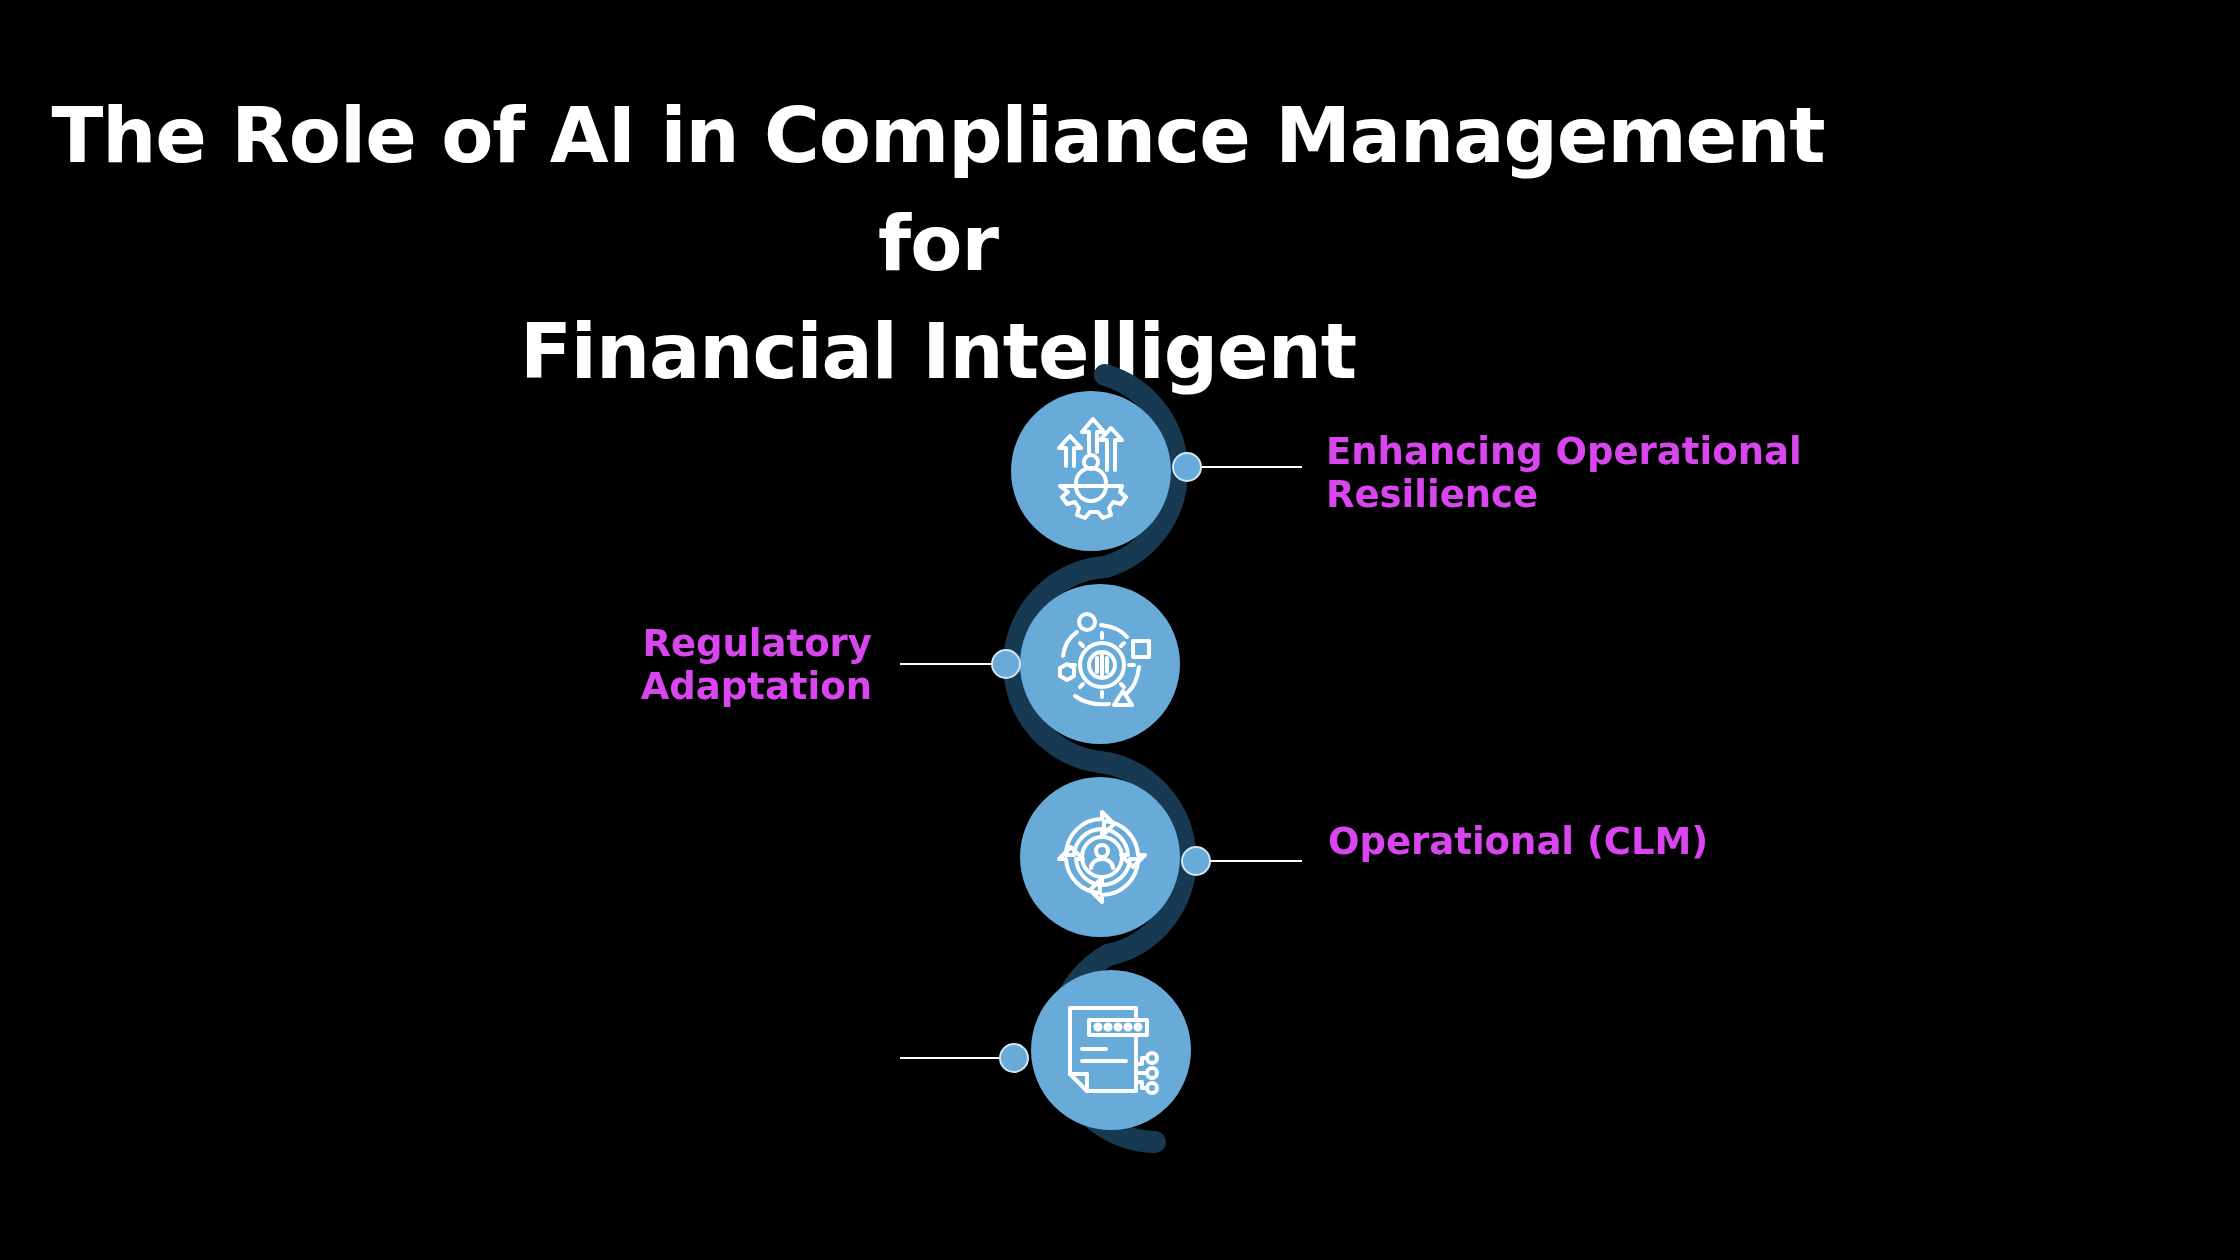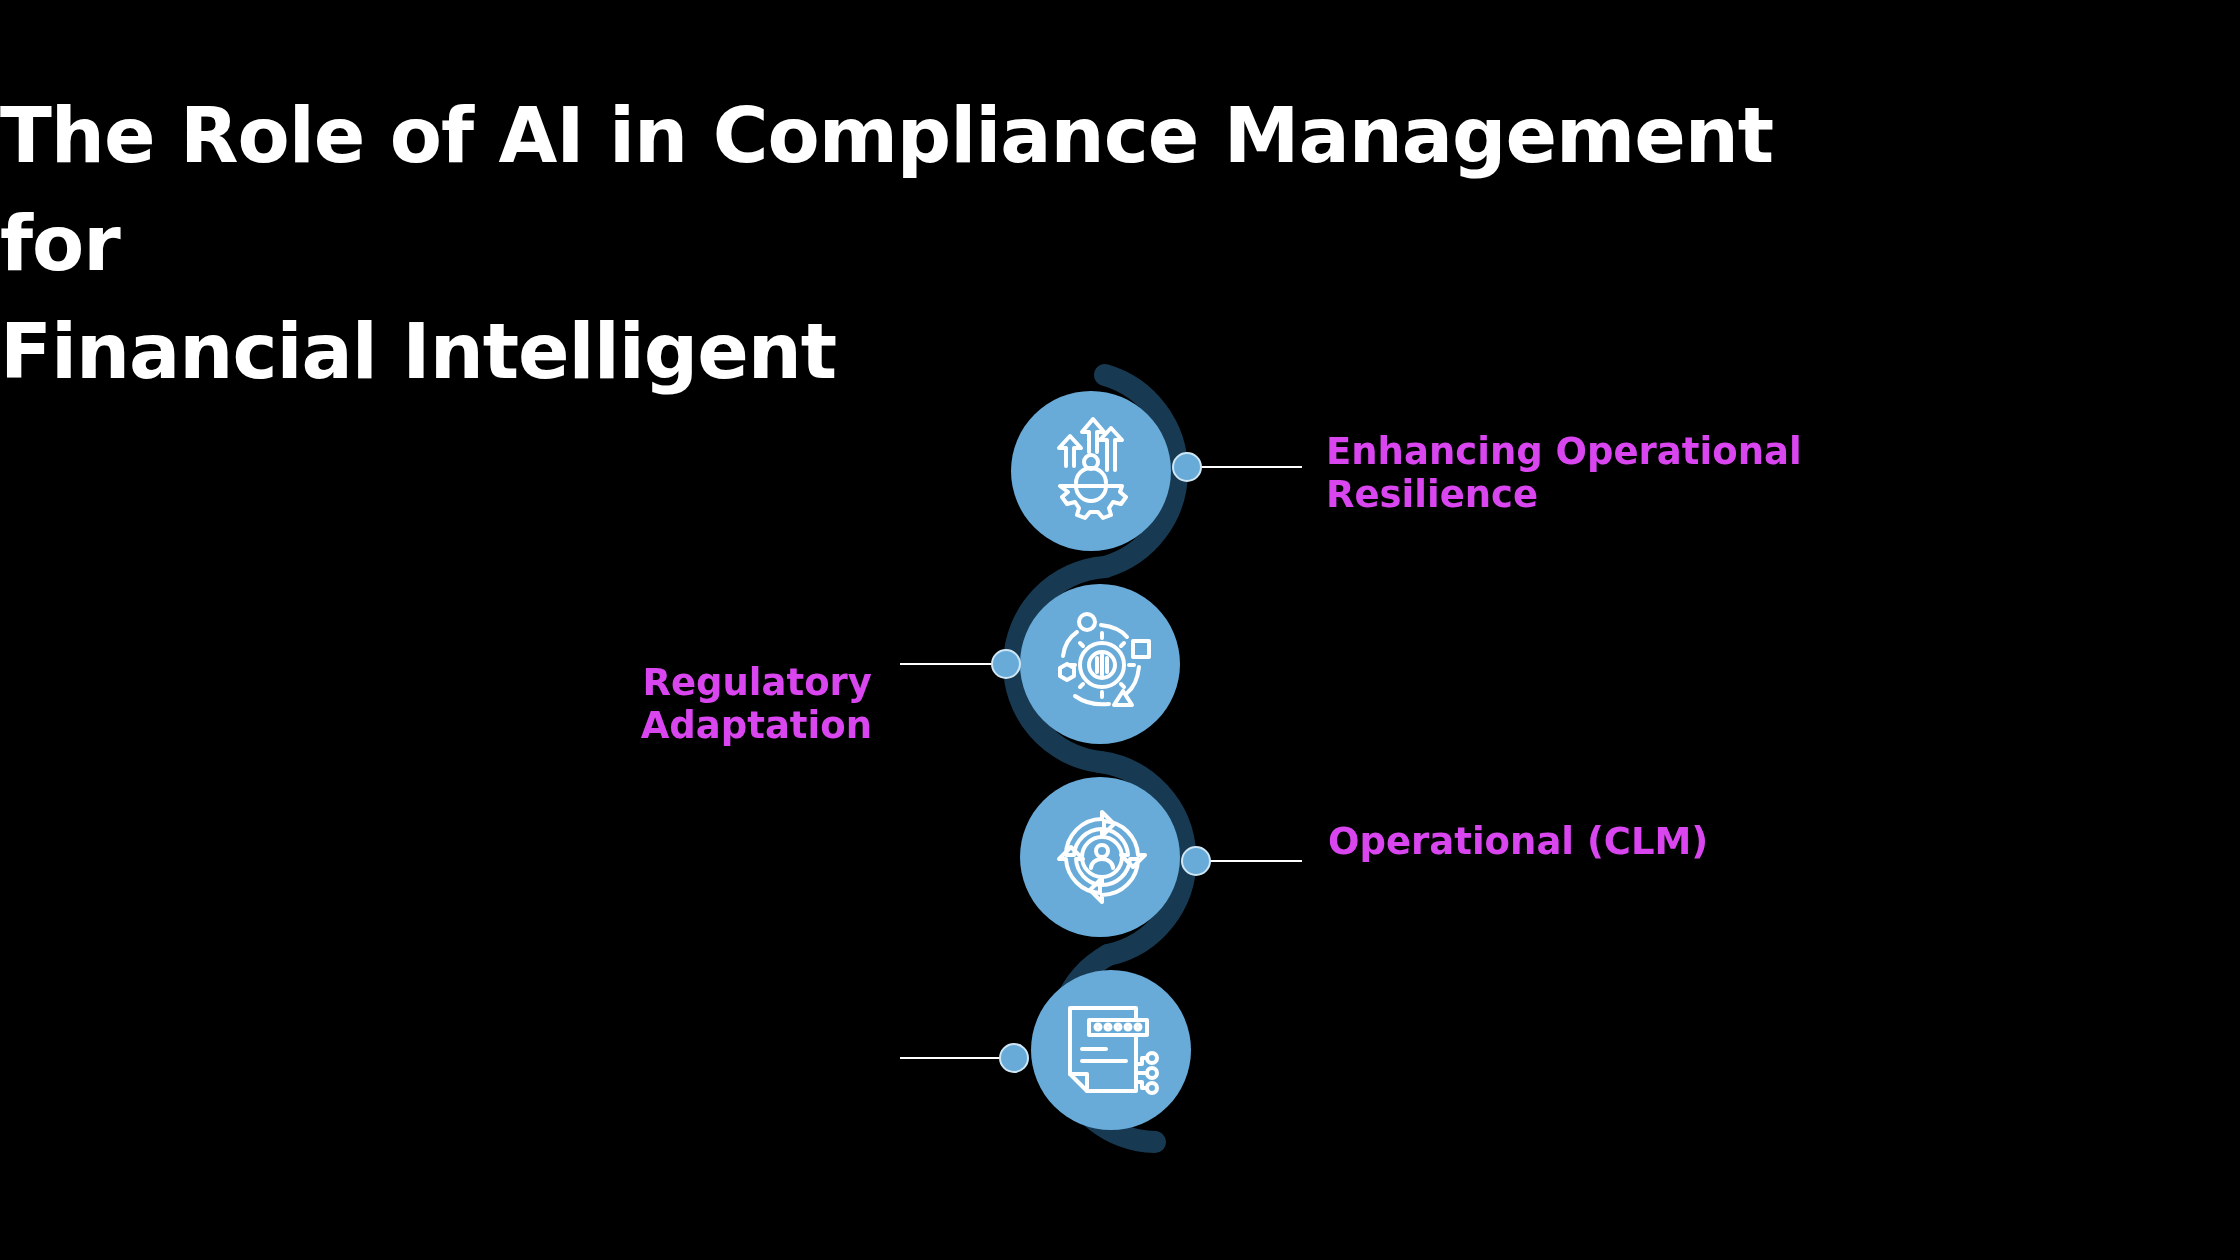--- a/index.html
+++ b/index.html
@@ -1,17 +1,17 @@
 <!DOCTYPE html>
 <html><head>
 <meta charset="utf-8">
 <style>
   html, body { margin:0; padding:0; background:#000; }
   body { width:2240px; height:1260px; position:relative; overflow:hidden; font-family:"DejaVu Sans", sans-serif; color:#fff; }
-  .title { position:absolute; left:0; width:1876px; top:82px; text-align:left; font-weight:bold; font-size:76px; line-height:108px; letter-spacing:-1px; }
+  .title { position:absolute; left:0; width:1876px; top:82px; text-align:center; font-weight:bold; font-size:76px; line-height:108px; letter-spacing:-1px; }
   .title span { display:block; }
   svg.diagram { position:absolute; left:0; top:0; }
   .label { position:absolute; font-family:"DejaVu Sans", sans-serif; font-weight:bold; font-size:37px; line-height:43px; color:#d946ef; }
   .label span { display:block; white-space:nowrap; }
   .label.right { text-align:left; }
   .label.left { text-align:right; }
 </style>
 </head>
 <body>
 
@@ -105,21 +105,21 @@
     <circle cx="1196" cy="861" r="14"></circle>
     <circle cx="1014" cy="1058" r="14"></circle>
   </g>
 </svg>
 
 <div class="label right" style="left:1326px; top:430px;">
   <span>Enhancing Operational</span>
   <span>Resilience</span>
 </div>
 
-<div class="label left" style="right:1368px; top:622px;margin-top:39px;">
+<div class="label left" style="right:1368px; top:622px;">
   <span>Regulatory</span>
   <span>Adaptation</span>
 </div>
 
 <div class="label right" style="left:1328px; top:820px;">
   <span>Operational (CLM)</span>
 </div>
 
 <div class="label left" style="right:1370px; top:1015px;">
 </div>

